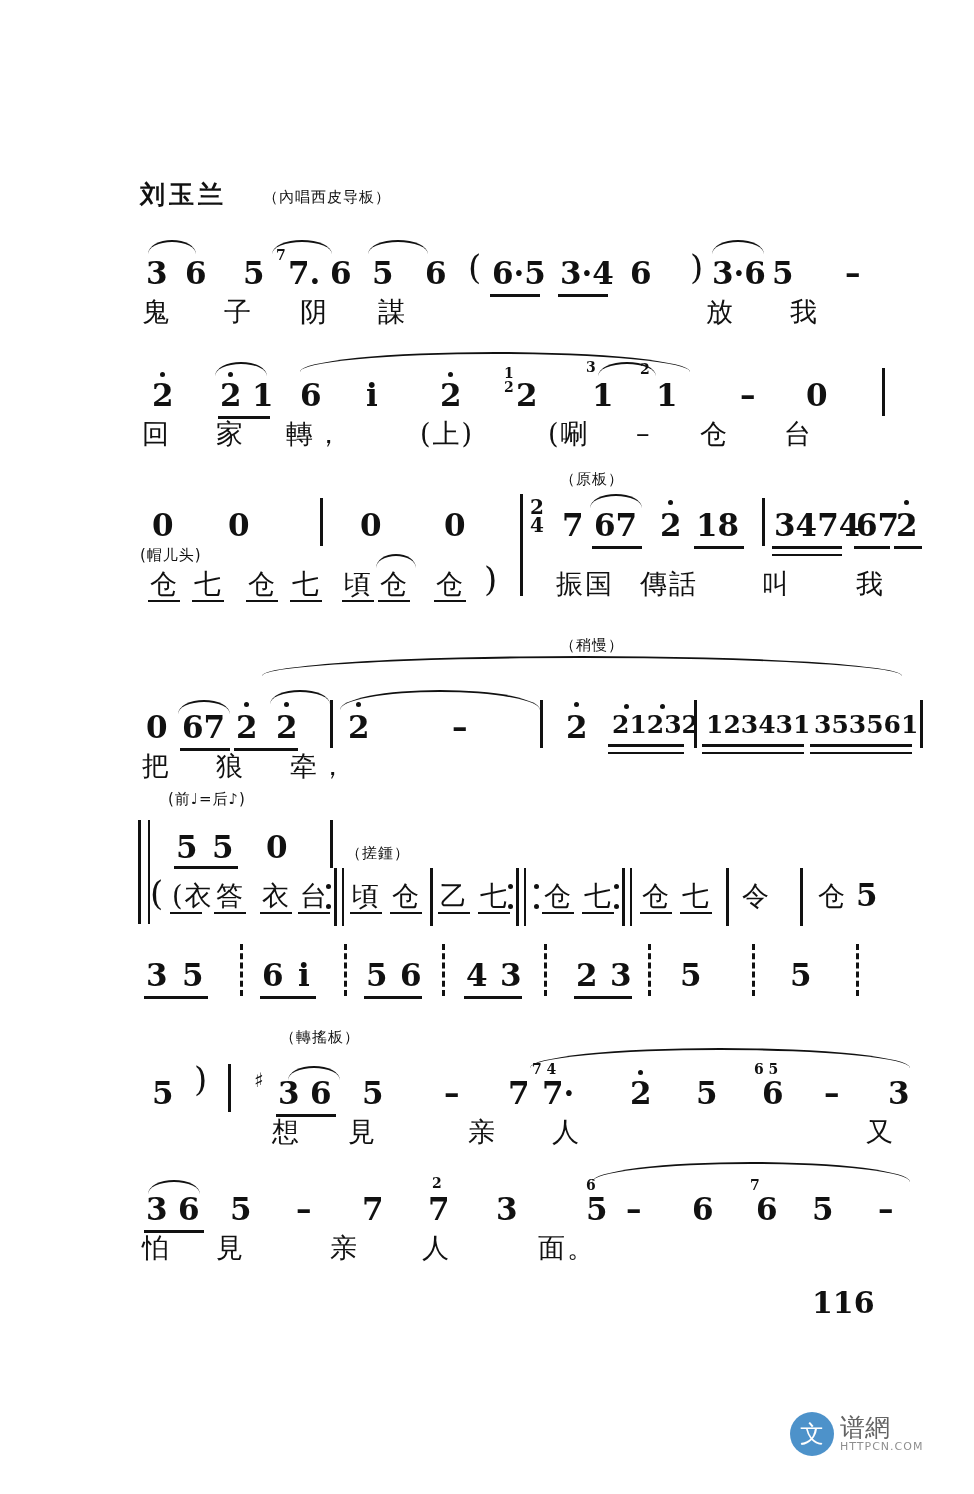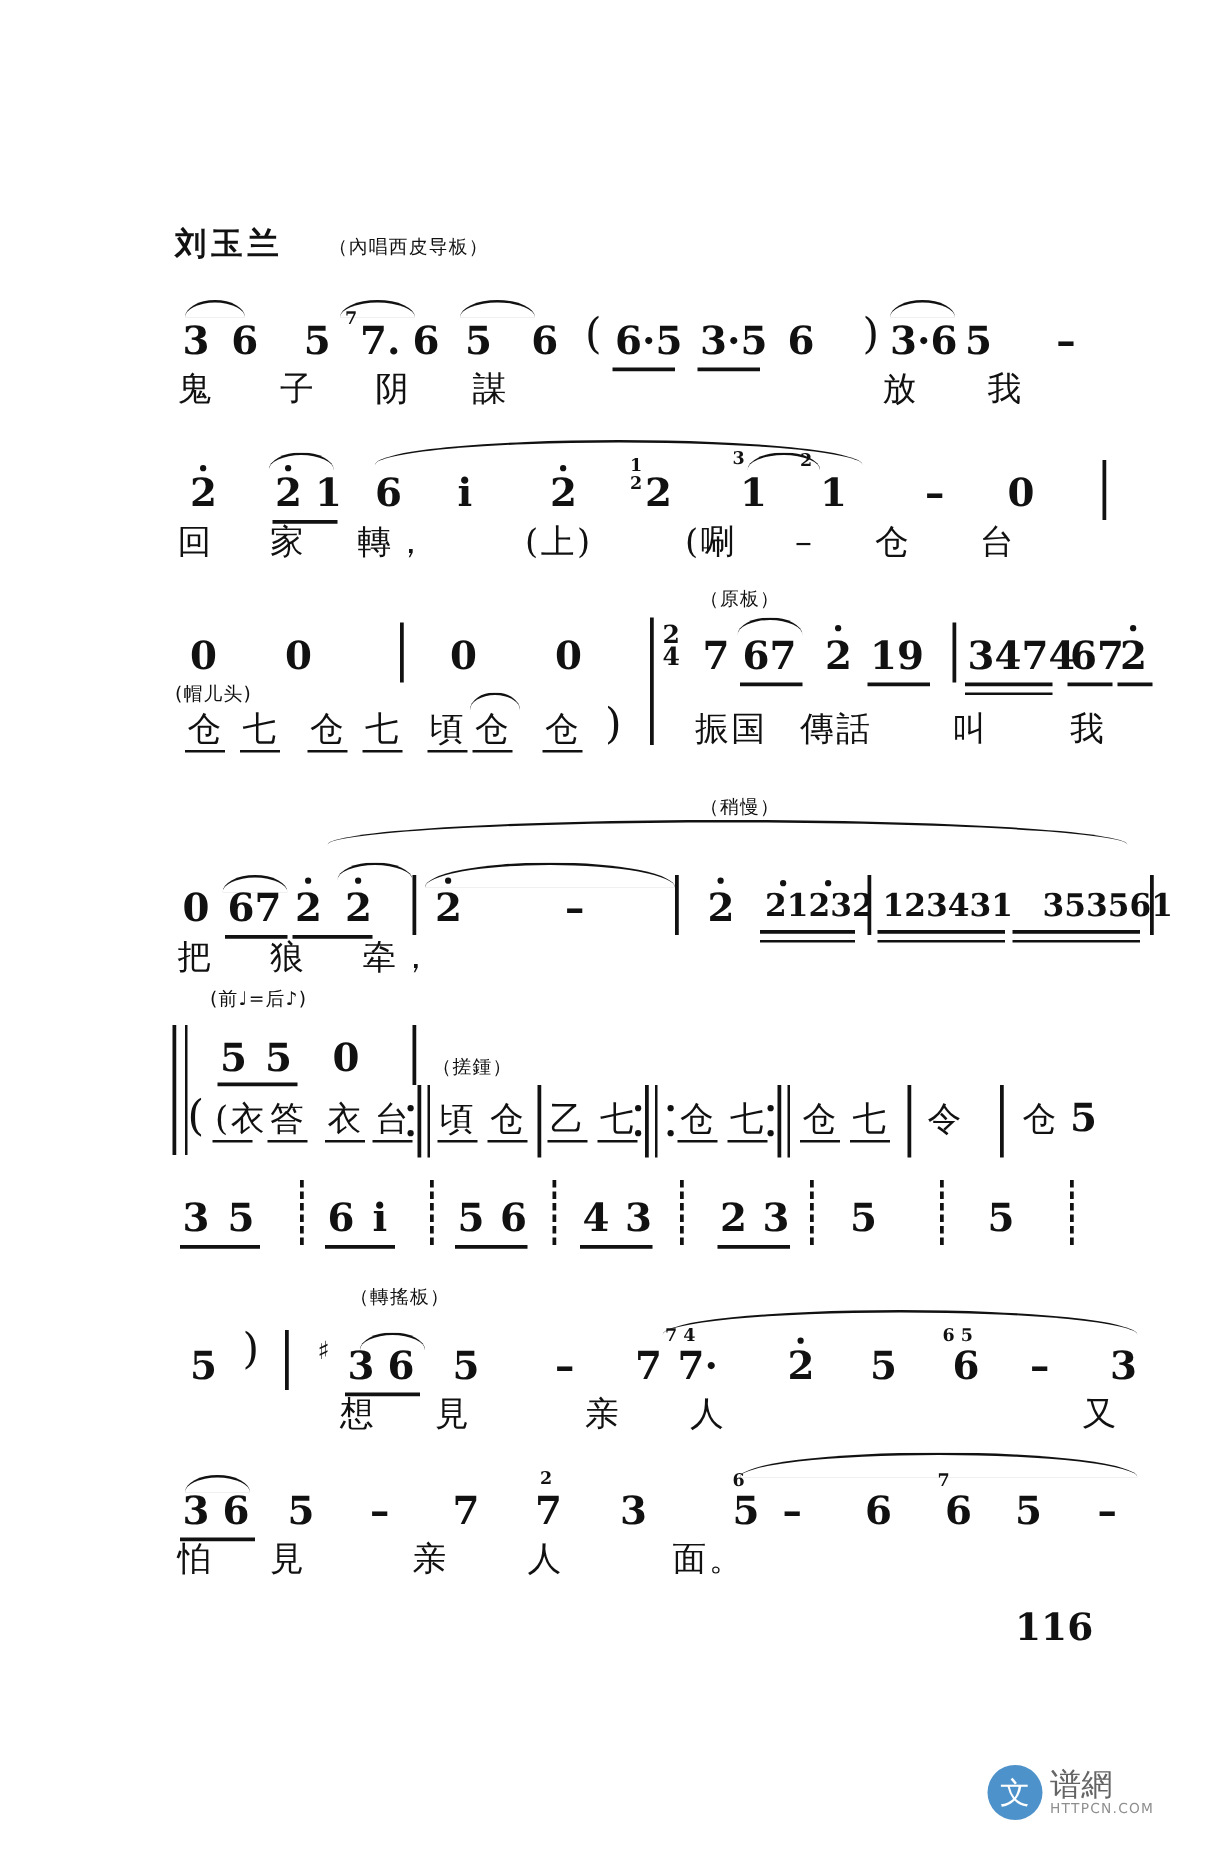--- a/index.html
+++ b/index.html
@@ -178,21 +178,21 @@
   <div class="abs note" style="left:146px; top:258px;">3</div>
   <div class="abs note" style="left:185px; top:258px;">6</div>
   <div class="abs note" style="left:243px; top:258px;">5</div>
   <div class="abs note" style="left:288px; top:258px;">7.</div>
   <div class="abs note" style="left:330px; top:258px;">6</div>
   <div class="abs note" style="left:372px; top:258px;">5</div>
   <div class="abs note" style="left:425px; top:258px;">6</div>
   <div class="abs paren" style="left:468px; top:250px;">(</div>
   <div class="abs note" style="left:492px; top:258px;">6·5</div>
   <div class="hline" style="left:490px; top:294px; width:50px;"></div>
-  <div class="abs note" style="left:560px; top:258px;">3·5</div>
+  <div class="abs note" style="left:560px; top:258px;">3·4</div>
   <div class="hline" style="left:558px; top:294px; width:50px;"></div>
   <div class="abs note" style="left:630px; top:258px;">6</div>
   <div class="abs paren" style="left:690px; top:250px;">)</div>
   <div class="abs note" style="left:712px; top:258px;">3·6</div>
   <div class="abs note" style="left:772px; top:258px;">5</div>
   <div class="abs note" style="left:845px; top:258px;">–</div>
 
   <div class="abs lyric" style="left:142px; top:298px;">鬼</div>
   <div class="abs lyric" style="left:224px; top:298px;">子</div>
   <div class="abs lyric" style="left:300px; top:298px;">阴</div>
@@ -250,21 +250,21 @@
   <div class="barline" style="left:520px; top:494px; height:102px;"></div>
   <div class="abs note-xs" style="left:530px; top:498px; line-height:0.9;">2<br>4</div>
 
   <div class="abs note" style="left:562px; top:510px;">7</div>
   <div class="abs note" style="left:594px; top:510px;">67</div>
   <div class="hline" style="left:592px; top:546px; width:50px;"></div>
   <div class="slur" style="left:590px; top:494px; width:52px;"></div>
 
   <div class="dot" style="left:668px; top:500px;"></div>
   <div class="abs note" style="left:660px; top:510px;">2</div>
-  <div class="abs note" style="left:696px; top:510px;">19</div>
+  <div class="abs note" style="left:696px; top:510px;">18</div>
   <div class="hline" style="left:694px; top:546px; width:50px;"></div>
   <div class="barline" style="left:762px; top:498px; height:48px;"></div>
 
   <div class="abs note" style="left:774px; top:510px;">3474</div>
   <div class="hline" style="left:772px; top:546px; width:70px;"></div>
   <div class="hline-thin" style="left:772px; top:554px; width:70px;"></div>
   <div class="abs note" style="left:856px; top:510px;">67</div>
   <div class="hline" style="left:854px; top:546px; width:36px;"></div>
   <div class="dot" style="left:904px; top:500px;"></div>
   <div class="abs note" style="left:896px; top:510px;">2</div>
@@ -321,21 +321,21 @@
   <div class="abs note-sm" style="left:612px; top:712px;">21232</div>
   <div class="dot" style="left:624px; top:704px;"></div>
   <div class="dot" style="left:660px; top:704px;"></div>
   <div class="hline" style="left:608px; top:744px; width:76px;"></div>
   <div class="hline-thin" style="left:608px; top:752px; width:76px;"></div>
   <div class="barline" style="left:694px; top:700px; height:48px;"></div>
 
   <div class="abs note-sm" style="left:706px; top:712px;">123431</div>
   <div class="hline" style="left:702px; top:744px; width:102px;"></div>
   <div class="hline-thin" style="left:702px; top:752px; width:102px;"></div>
-  <div class="abs note-sm" style="left:814px; top:712px;margin-left:20px;">353561</div>
+  <div class="abs note-sm" style="left:814px; top:712px;">353561</div>
   <div class="hline" style="left:810px; top:744px; width:102px;"></div>
   <div class="hline-thin" style="left:810px; top:752px; width:102px;"></div>
   <div class="barline" style="left:920px; top:700px; height:48px;"></div>
 
   <div class="abs lyric" style="left:142px; top:752px;">把</div>
   <div class="abs lyric" style="left:216px; top:752px;">狼</div>
   <div class="abs lyric" style="left:290px; top:752px;">牵，</div>
 
   <div class="abs stage-dir" style="left:168px; top:792px;">(前♩=后♪)</div>
 

